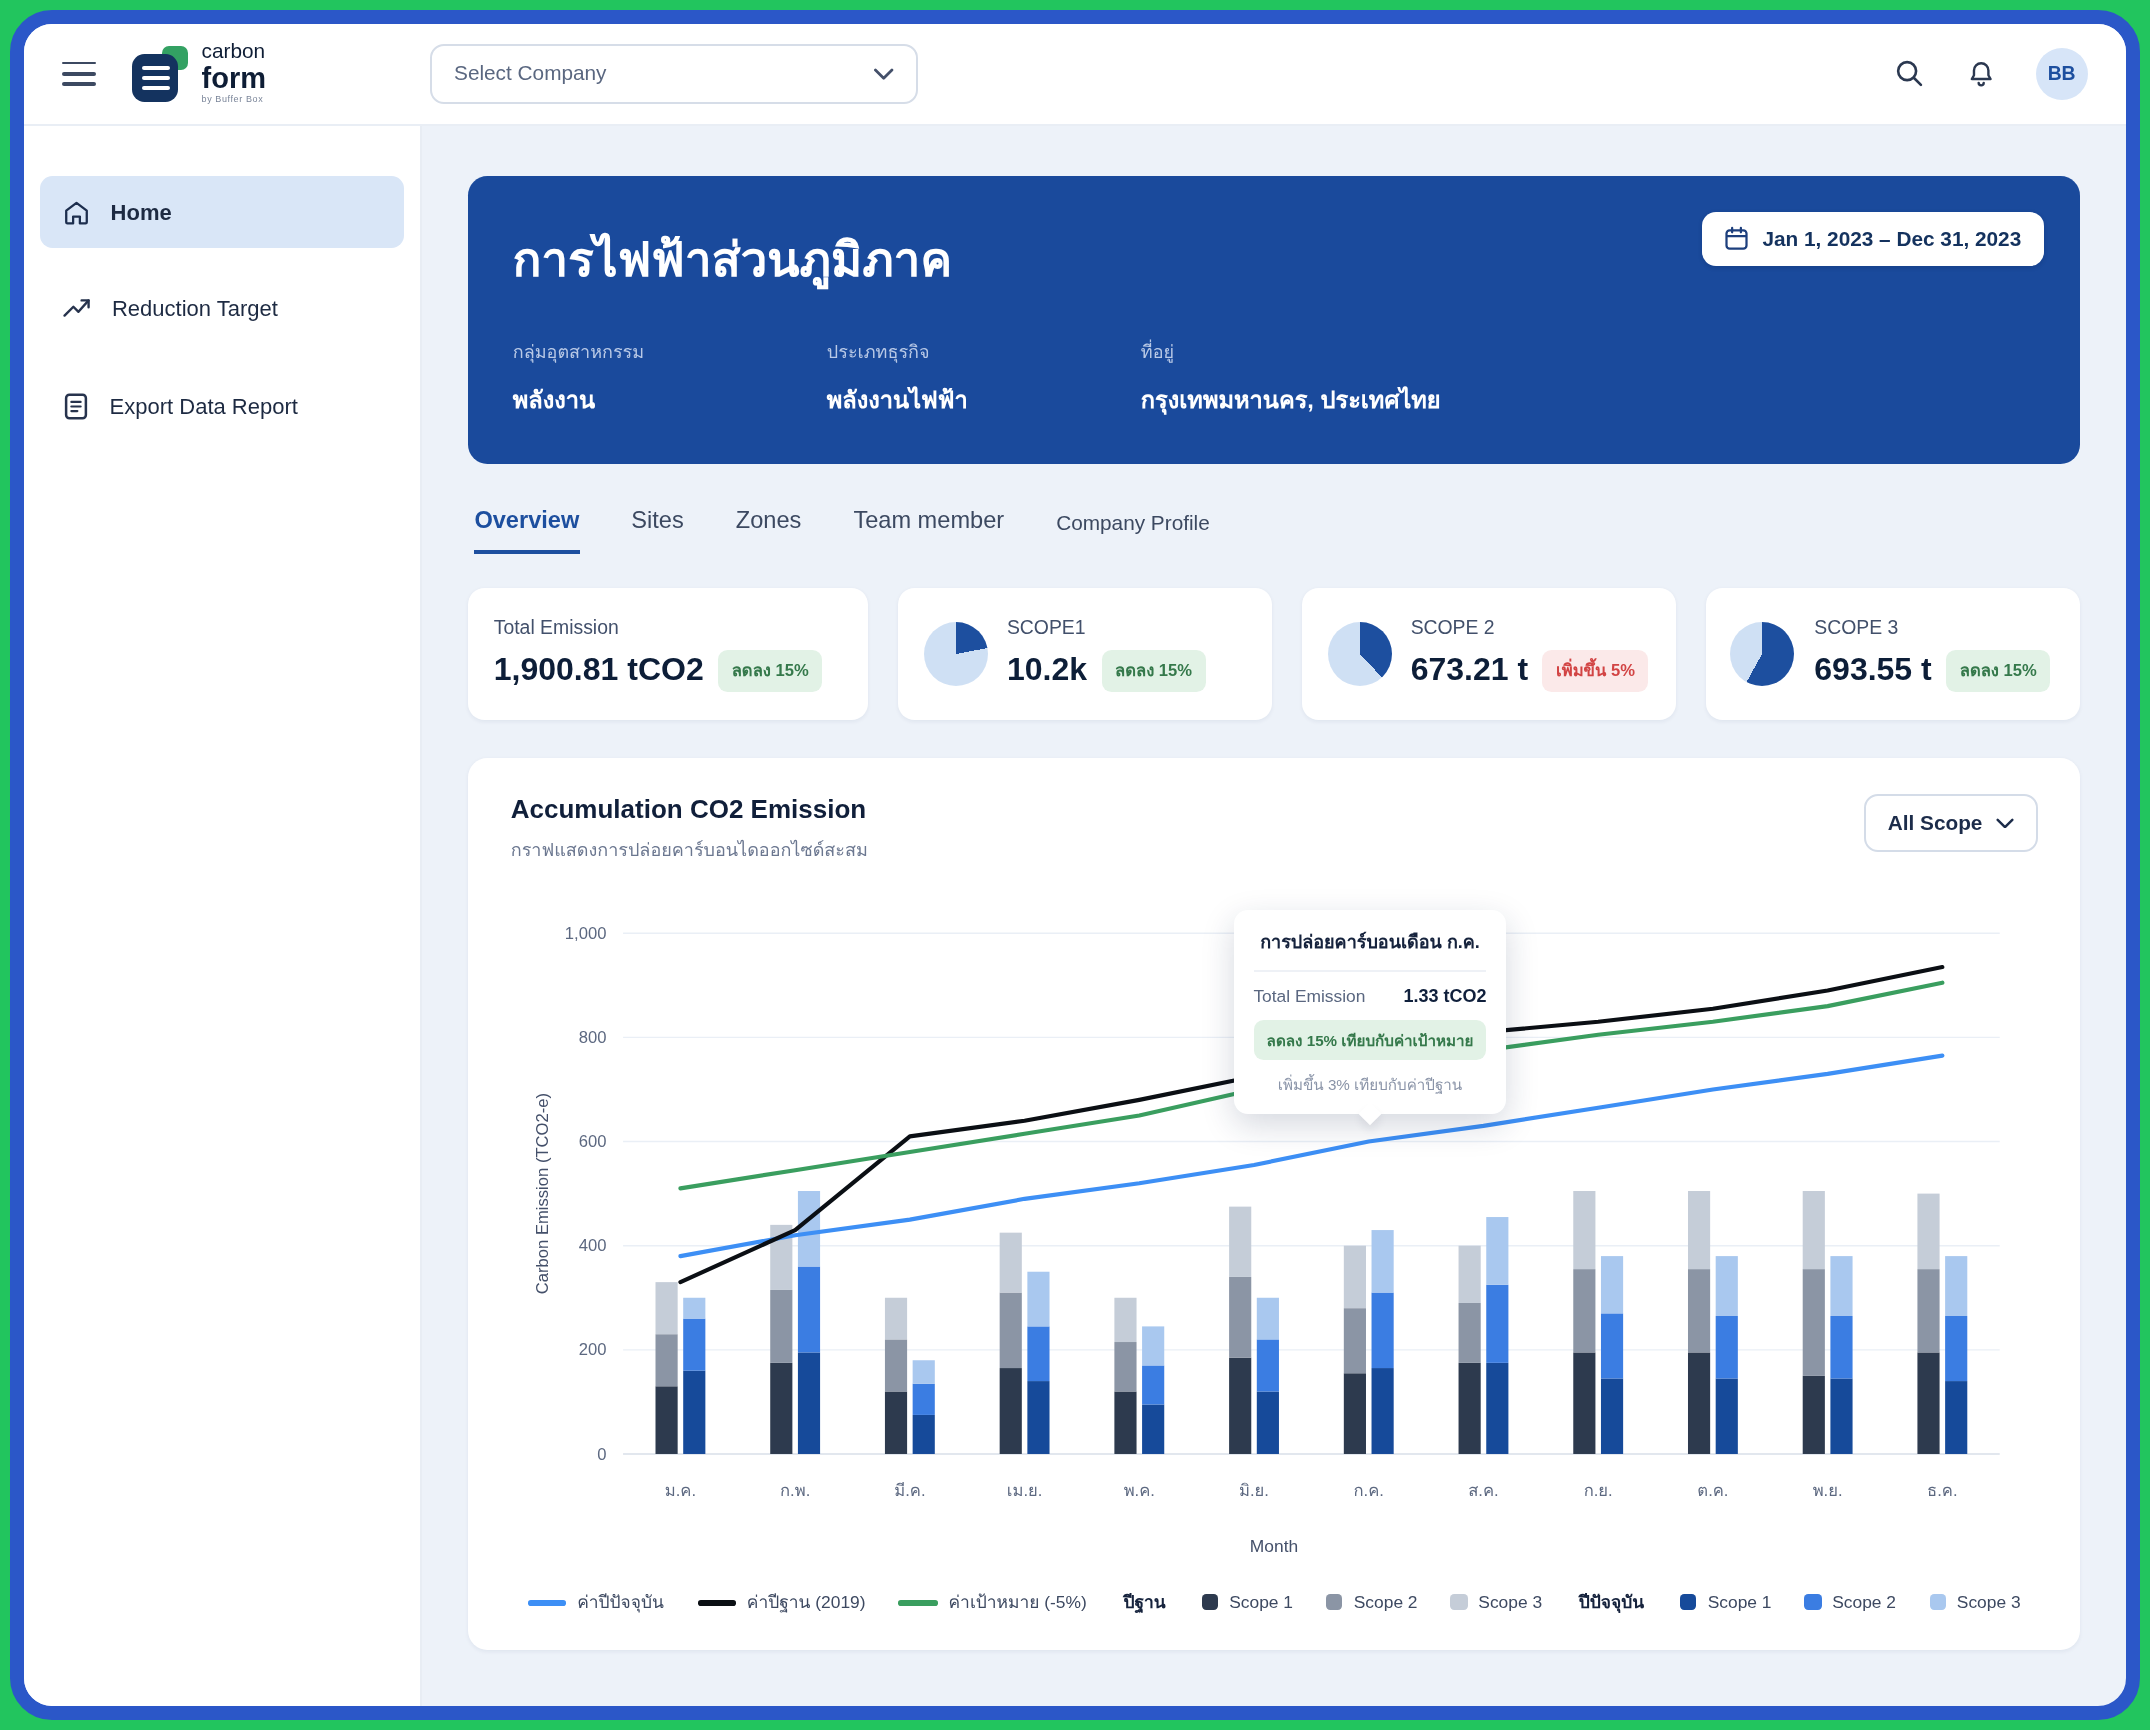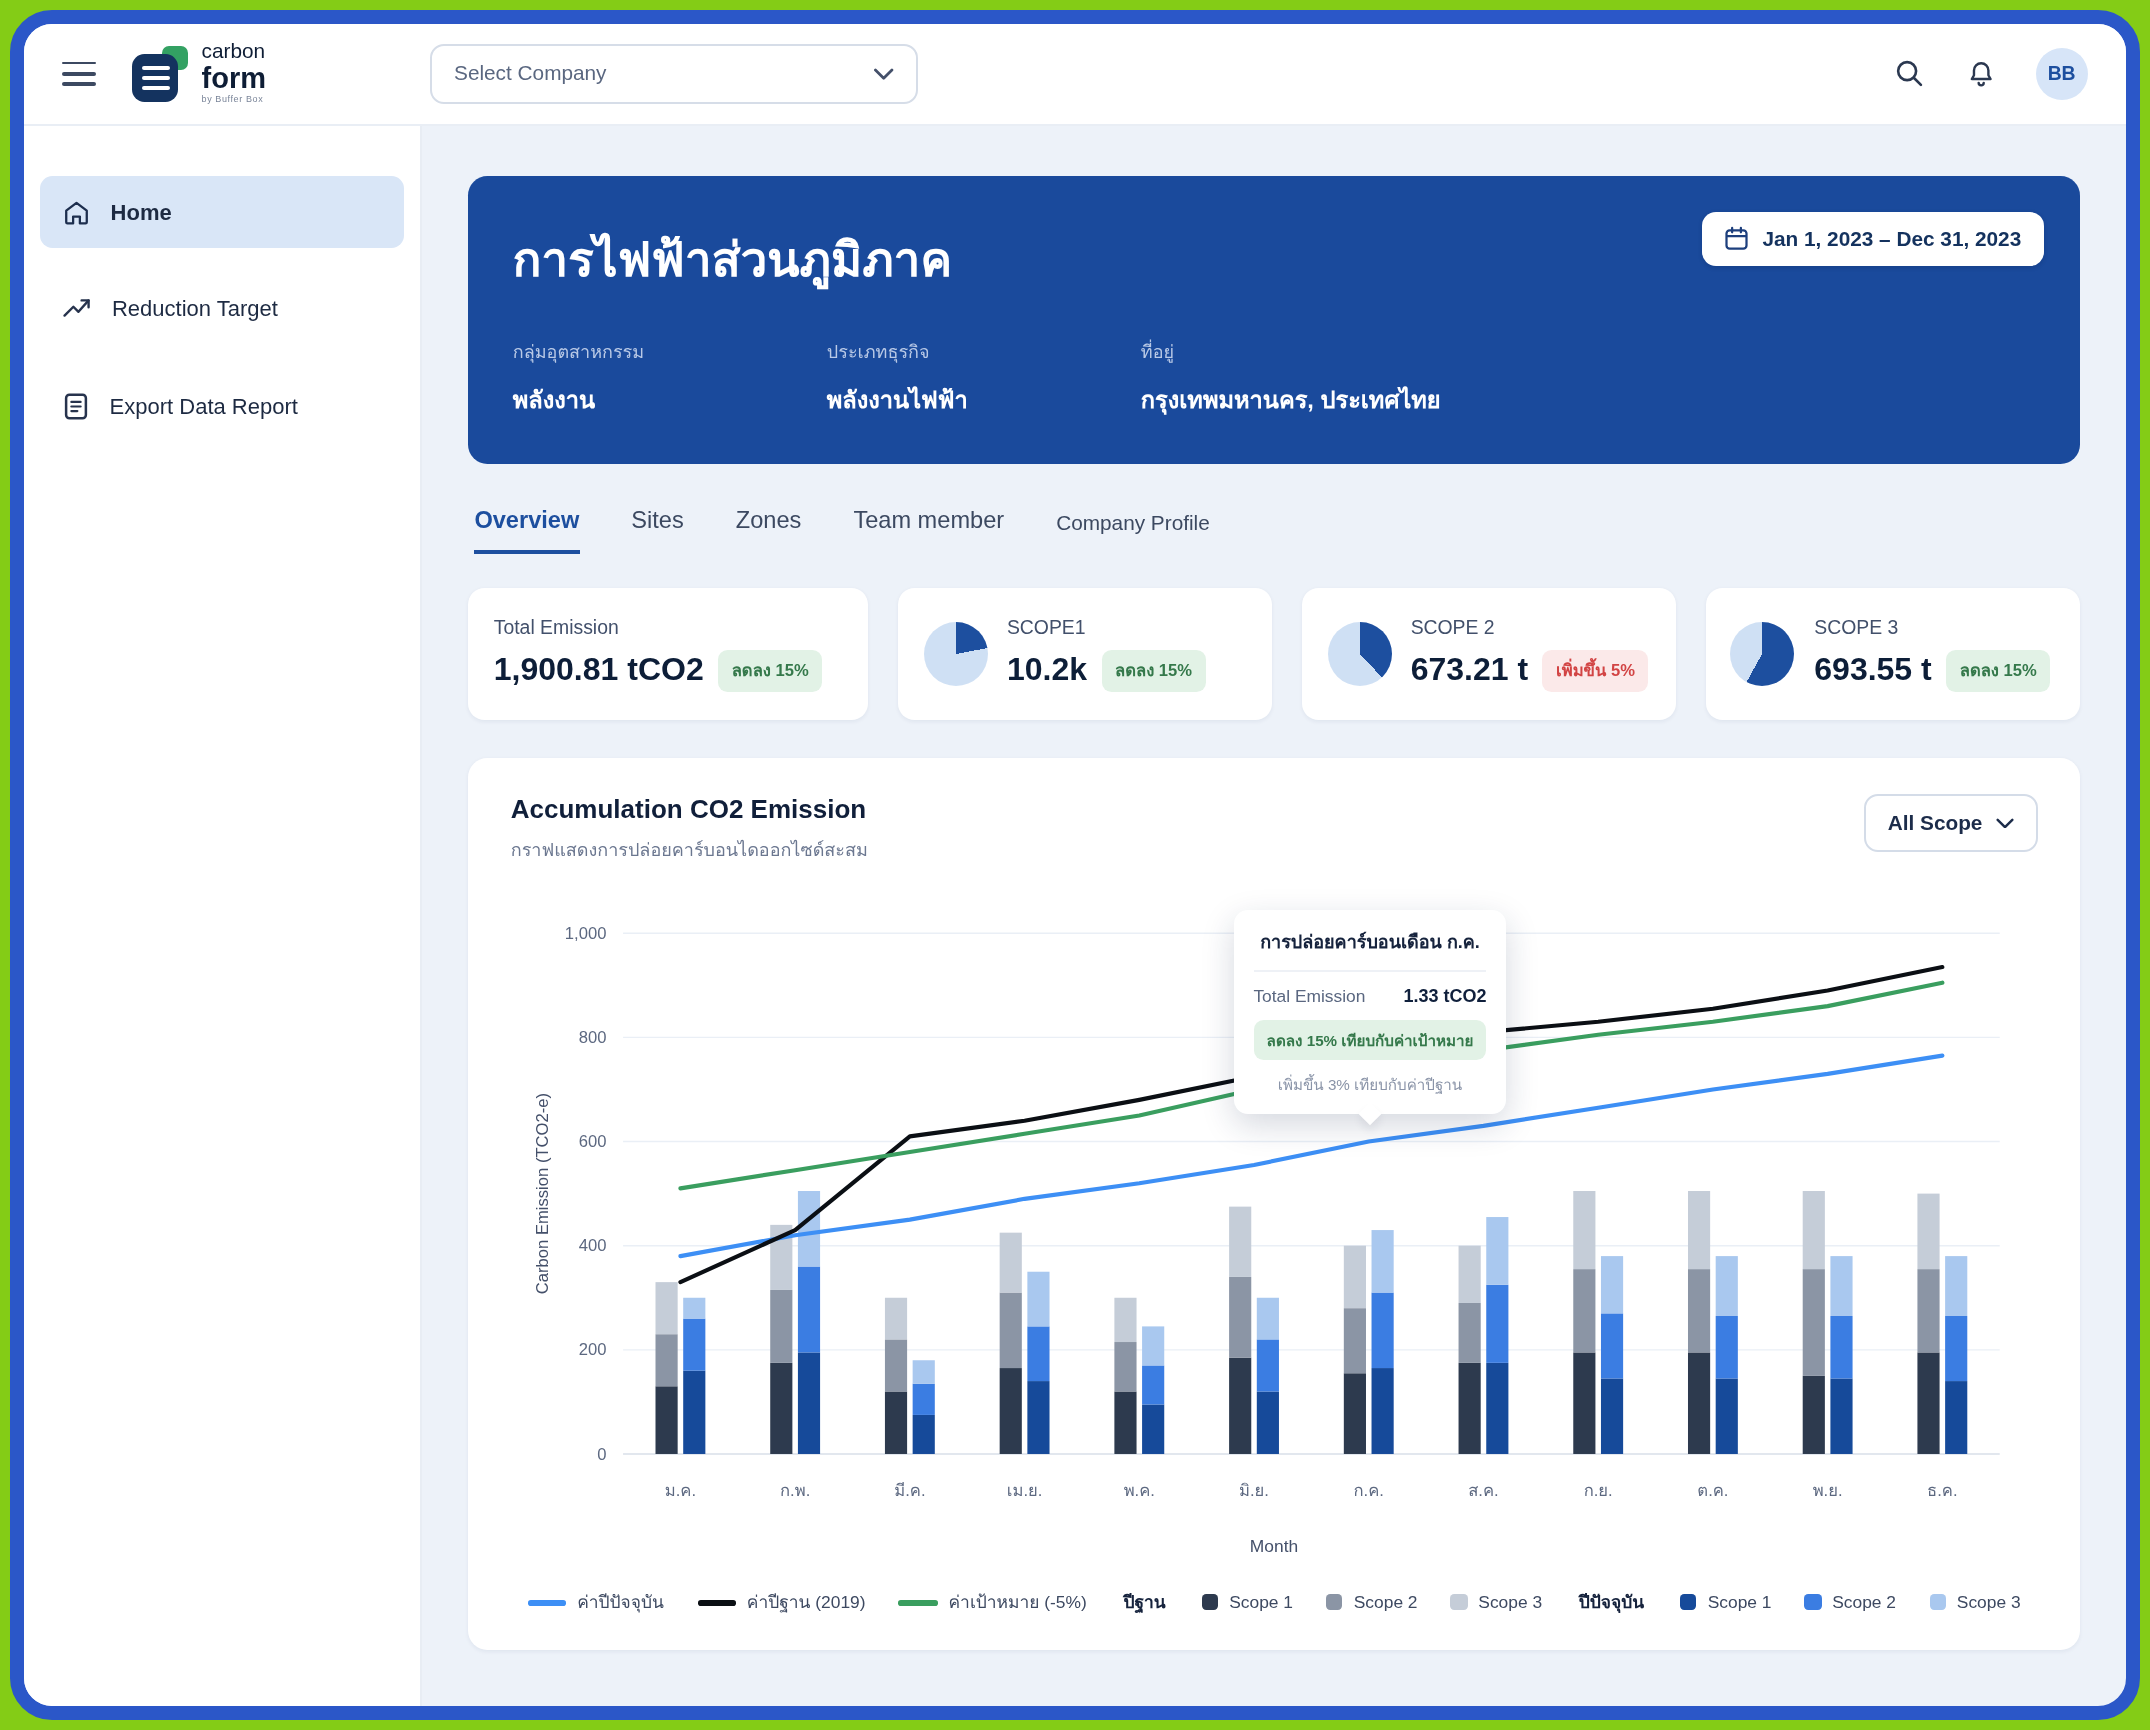--- a/index.html
+++ b/index.html
@@ -1,18 +1,18 @@
 <!DOCTYPE html>
 <html style="font-size:11px"><head>
 <meta charset="utf-8">
 <style>
   html,body{margin:0;padding:0;background:#ffffff;}
   *{box-sizing:border-box;}
   body{font-family:"Liberation Sans","DejaVu Sans",sans-serif;}
-  .stage{width:2151px;height:1731px;position:relative;overflow:hidden;background:#84cc16;}
+  .stage{width:2151px;height:1731px;position:relative;overflow:hidden;background:#22c55e;}
   .scale{width:1075px;height:865px;transform:scale(2);transform-origin:0 0;position:absolute;top:0;left:0;}
 
   .frame{position:absolute;top:4.8px;left:4.8px;right:4.8px;bottom:4.8px;border:7.6px solid #2b57c8;border-radius:21px;background:#edf2f9;overflow:hidden;display:flex;flex-direction:column;}
 
   
   .header{height:51px;background:#fff;border-bottom:0.7px solid #e9eef5;display:flex;align-items:center;padding:0 19.4px;flex:0 0 auto;}
   .hamburger{width:16.6px;display:flex;flex-direction:column;gap:3.5px;cursor:pointer;}
   .hamburger span{height:1.8px;background:#3c4961;border-radius:1.4px;display:block;}
   .logo{display:flex;align-items:center;gap:7px;margin-left:18px;}
   .logo-icon{position:relative;width:28px;height:28px;flex:0 0 auto;}

